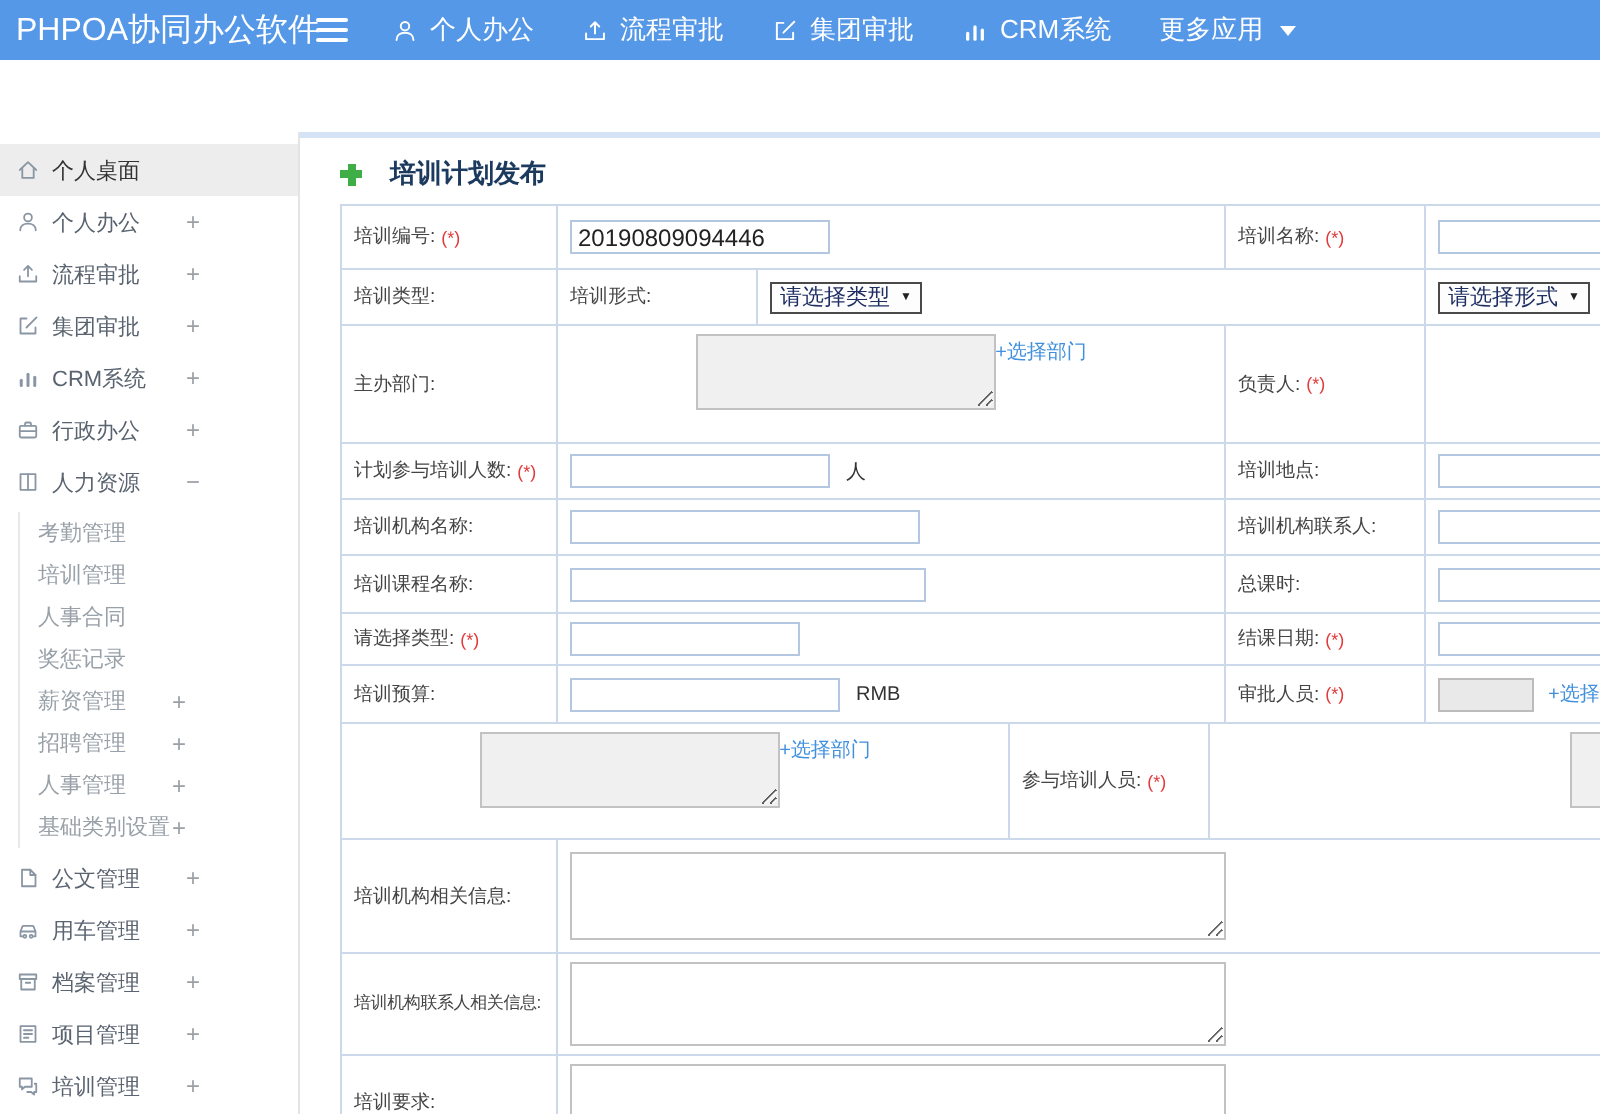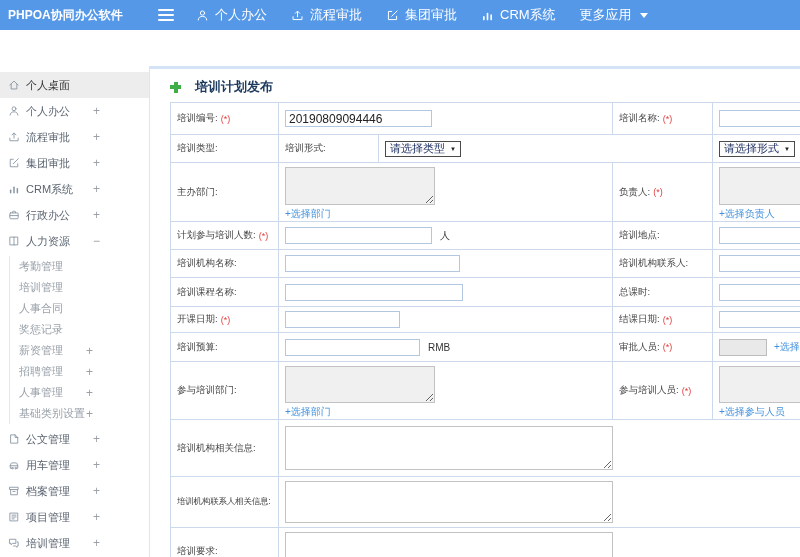--- a/index.html
+++ b/index.html
@@ -1,21 +1,21 @@
 <!DOCTYPE html>
 <html><head>
 <meta charset="utf-8">
 <style>
   * { margin:0; padding:0; box-sizing:border-box; }
   html,body { width:800px; height:557px; overflow:hidden;
     font-family:"Liberation Sans","DejaVu Sans",sans-serif; background:#fff; }
 
   
   .topbar { height:30px; background:#5598e8; display:flex; align-items:center; color:#fff; }
-  .logo { font-size:12px; font-weight:bold; padding-left:8px; width:148px; white-space:nowrap; }
+  .logo { font-size:16px; font-weight:normal; padding-left:8px; width:148px; white-space:nowrap; }
   .hamburger { margin-left:10px; width:16px; display:flex; flex-direction:column; gap:3px; cursor:pointer; }
   .hamburger span { display:block; height:2px; background:#fff; border-radius:1px; }
   .nav { display:flex; align-items:center; margin-left:22px; }
   .nav-item { display:flex; align-items:center; gap:6px; font-size:13px; margin-right:24px; cursor:pointer; white-space:nowrap; }
   .nicon svg { width:13px; height:13px; display:block; }
   .tri { width:0; height:0; border-left:4px solid transparent; border-right:4px solid transparent; border-top:5px solid #fff; margin-left:2px; }
 
   
   .wrap { display:flex; height:527px;margin-top:36px; }
   .sidebar { width:150px; border-right:1px solid #e4e4e4; background:#fff; padding-top:6px; flex:none; }
@@ -44,31 +44,31 @@
   .ftable { margin-left:20px; width:1012px; border:1px solid #ccd9ea; border-bottom:none; font-size:10px; color:#444; }
   .frow { display:flex; border-bottom:1px solid #ccd9ea; align-items:stretch; }
   .cell { display:flex; align-items:center; padding:0 6px; }
   .lb1 { width:108px; border-right:1px solid #ccd9ea; font-size:9.5px; }
   .fd1 { width:334px; border-right:1px solid #ccd9ea; }
   .lb2 { width:100px; border-right:1px solid #ccd9ea; font-size:9.5px; }
   .fd2 { flex:1; }
   .fdfull { flex:1; }
   .lb1 span,.lb2 span { white-space:nowrap; }
   .lb-sm { font-size:8.5px; letter-spacing:-0.2px; }
-  .fdcol { flex-direction:column; align-items:flex-start; justify-content:center; padding-top:4px; }
+  .fdcol { flex-direction:row; align-items:flex-start; justify-content:center; padding-top:4px; }
 
   .r1{height:32px}.r2{height:28px}.r3{height:59px}.r4{height:28px}.r5{height:28px}
   .r6{height:29px}.r7{height:26px}.r8{height:29px}.r9{height:58px}
   .r10{height:57px}.r11{height:51px}.r12{height:48px}.r13{height:40px}
 
   .req { color:#e23b3b; font-style:normal; margin-left:3px; font-size:9px; }
   .ti { height:17px; border:1px solid #b3c7e0; background:#fff; font-size:12px; color:#222;
     padding:0 3px; font-family:inherit; }
   .ti-grey { background:#e9e9e9; border-color:#bcbcbc; }
-  .w48{width:48px}.w115{width:115px}.w120{width:120px}.w130{width:147px}.w135{width:135px}
+  .w48{width:48px}.w115{width:115px}.w120{width:120px}.w130{width:130px}.w135{width:135px}
   .w165{width:165px}.w175{width:175px}.w178{width:178px}
   .ta { border:1px solid #c2c2c2; background:#f0f0f0; width:150px; height:38px; font-family:inherit; font-size:11px; }
   .ta-white { background:#fff; width:328px; }
   .h44{height:44px}.h42{height:42px}.h40{height:40px}
   .lnk { color:#4090dd; font-size:10px; text-decoration:none; cursor:pointer; white-space:nowrap; margin-top:2px; }
   .lnk-inline { margin:0 0 0 7px; }
   .sfx { margin-left:8px; font-size:10px; color:#333; white-space:nowrap; }
   .sel { display:inline-flex; align-items:center; gap:5px; border:1px solid #4a4a4a; background:#fdfdfd;
     padding:0 4px; font-size:11px; color:#1f2f63; height:16px; cursor:pointer; white-space:nowrap; }
   .caret { font-size:6px; color:#222; }
@@ -393,21 +393,21 @@
         <div class="cell lb2">
             <span>总课时:</span>
           </div>
         <div class="cell fd2">
             <input class="ti w165" style="">
           </div>
       </div>
 
       <div class="frow r7">
         <div class="cell lb1">
-            <span>开课日期:</span>
+            <span>请选择类型:</span>
             <em class="req">(*)</em>
           </div>
         <div class="cell fd1">
             <input class="ti w115" style="">
           </div>
         <div class="cell lb2">
             <span>结课日期:</span>
             <em class="req">(*)</em>
           </div>
         <div class="cell fd2">
@@ -427,23 +427,20 @@
             <span>审批人员:</span>
             <em class="req">(*)</em>
           </div>
         <div class="cell fd2">
             <input class="ti ti-grey w48" style="">
             <a class="lnk lnk-inline">+选择审批人员</a>
           </div>
       </div>
 
       <div class="frow r9">
-        <div class="cell lb1">
-            <span>参与培训部门:</span>
-          </div>
         <div class="cell fd1 fdcol">
           <textarea class="ta" style=""></textarea>
           <a class="lnk">+选择部门</a>
         </div>
         <div class="cell lb2">
             <span>参与培训人员:</span>
             <em class="req">(*)</em>
           </div>
         <div class="cell fd2 fdcol">
           <textarea class="ta" style=""></textarea>

